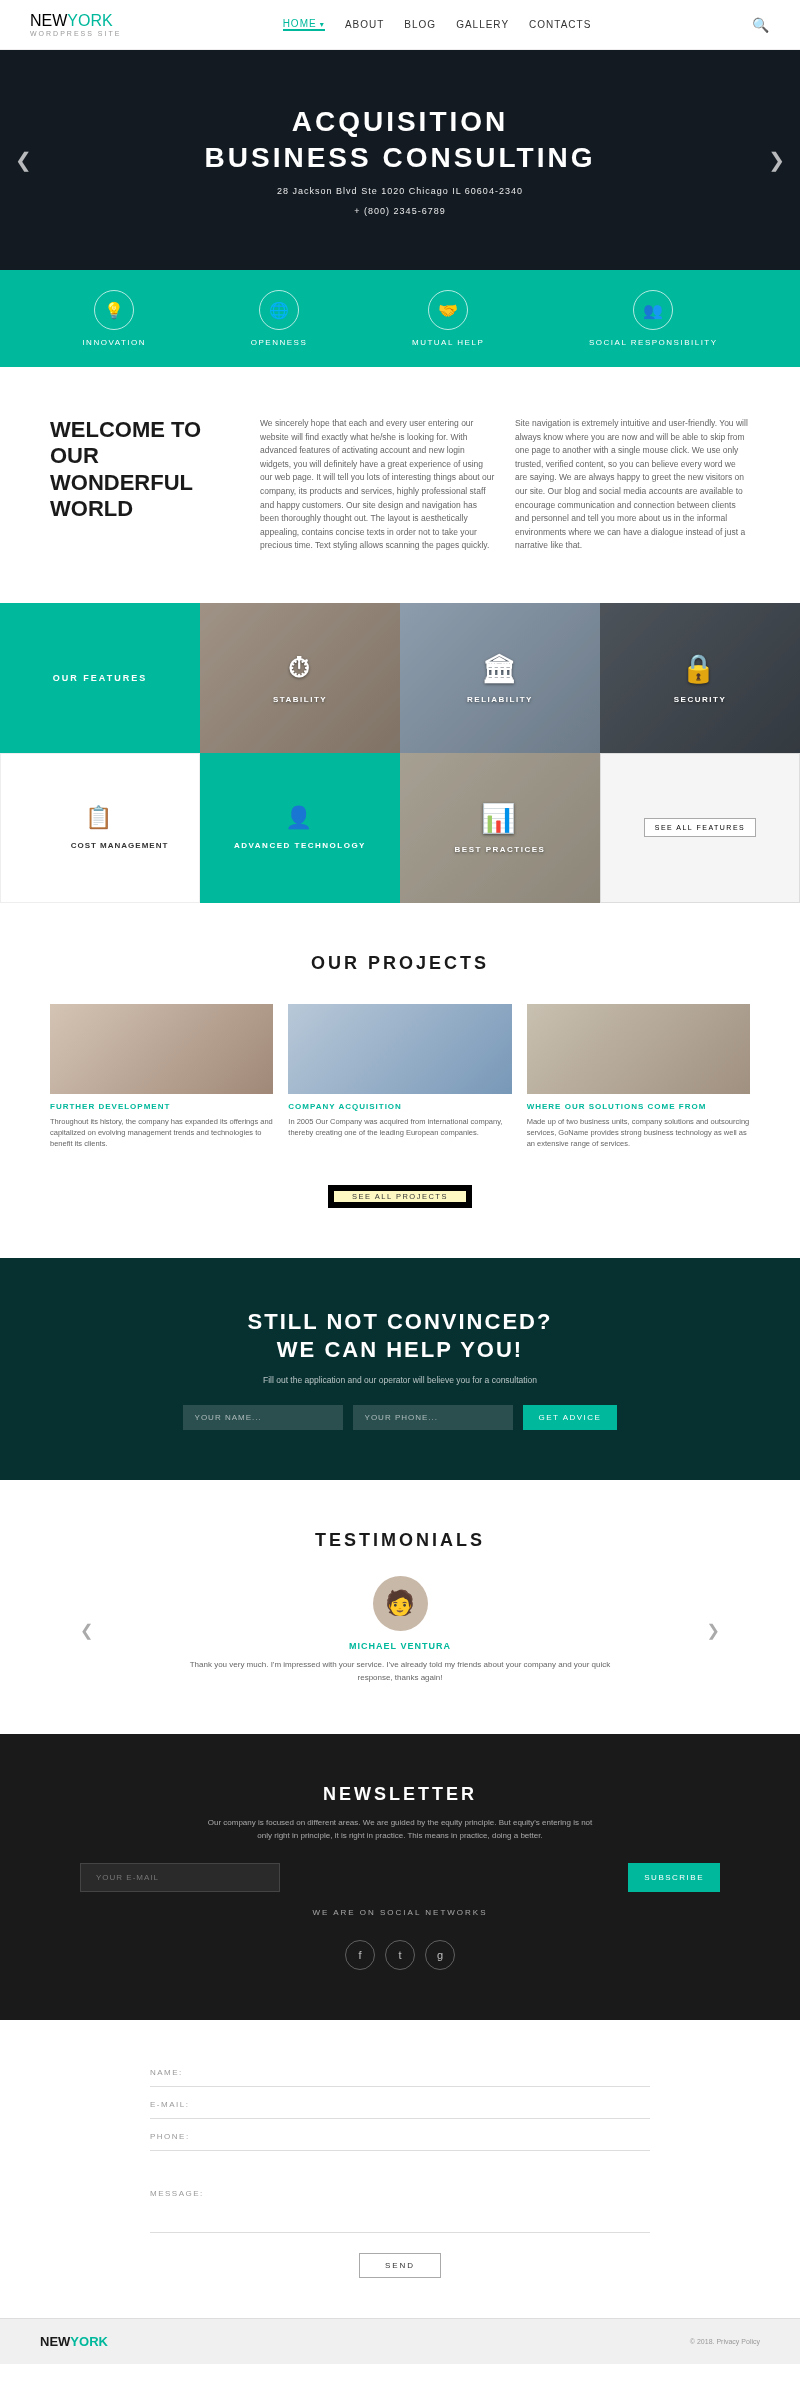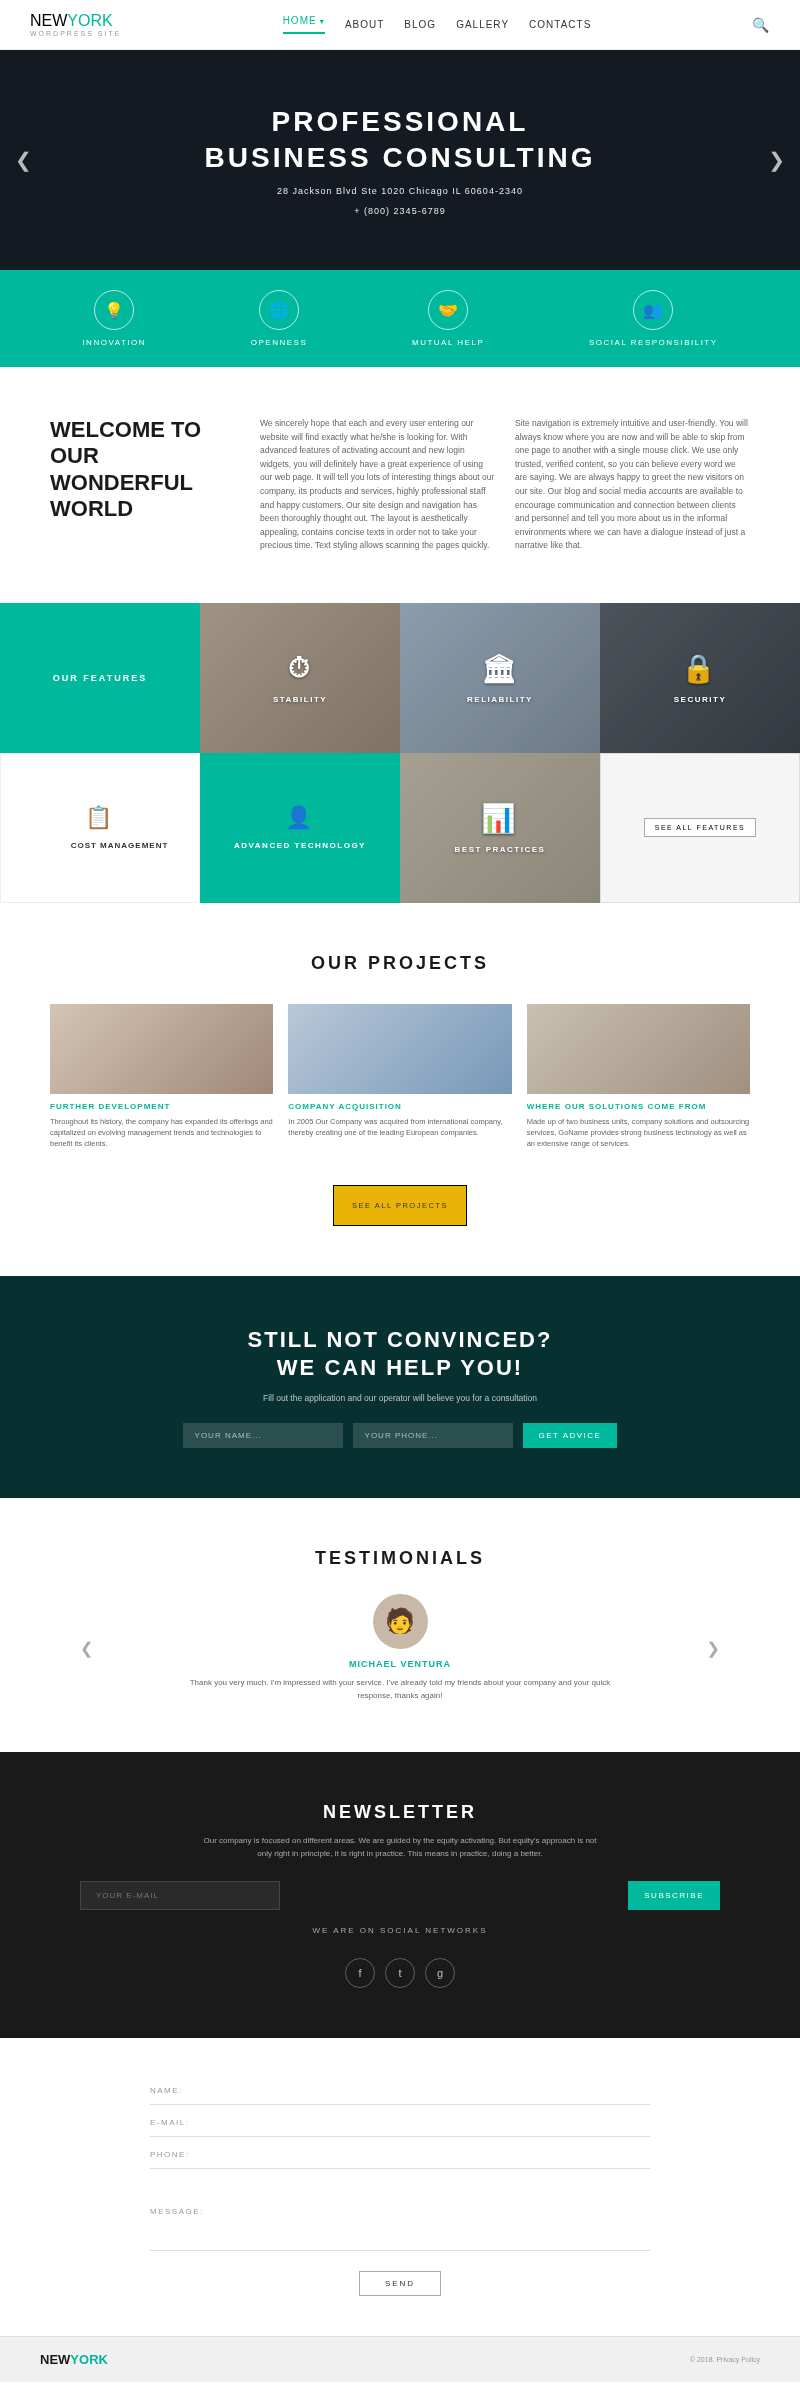--- a/index.html
+++ b/index.html
@@ -7,21 +7,21 @@
 
     
     nav {
       display: flex; align-items: center; justify-content: space-between;
       padding: 0 30px; height: 50px; background: #fff;
       border-bottom: 1px solid #eee; position: relative; z-index: 10;
     }
     .nav-subtitle { font-size: 7px; color: #999; letter-spacing: 2px; display: block; }
     .nav-links { display: flex; gap: 20px; align-items: center; }
     .nav-links a { text-decoration: none; font-size: 10px; color: #333; letter-spacing: 1px; text-transform: uppercase; }
-    .nav-links a.active { color: #00b89c; border-bottom: 2px solid #00b89c; padding-bottom: 6px; }
+    .nav-links a.active { color: #00b89c; border-bottom: 2px solid #00b89c; padding-bottom: 0; }
     .nav-links .has-arrow::after { content: ' ▾'; font-size: 8px; }
     .nav-search { font-size: 14px; cursor: pointer; color: #333; }
 
     
     .hero {
       background: linear-gradient(rgba(0,0,0,0.55), rgba(0,0,0,0.55)), #2a3a4a;
       height: 220px; display: flex; flex-direction: column;
       align-items: center; justify-content: center; text-align: center;
       color: #fff; position: relative;
     }
@@ -104,23 +104,23 @@
     .project-img {
       width: 100%; height: 90px; background: #ccc; margin-bottom: 8px;
       display: flex; align-items: center; justify-content: center; overflow: hidden;
     }
     .proj-img-1 { background: linear-gradient(135deg, #d4c4b4, #a08878); }
     .proj-img-2 { background: linear-gradient(135deg, #b8c8d8, #7898b8); }
     .proj-img-3 { background: linear-gradient(135deg, #c8c0b0, #a09080); }
     .project-title { font-size: 8px; font-weight: 700; color: #00b89c; letter-spacing: 1px; text-transform: uppercase; margin-bottom: 5px; }
     .project-desc { font-size: 7.5px; color: #666; line-height: 1.5; }
     .see-all-projects {
-      border: 1px solid #000000; padding: 15px 18px; font-size: 7.5px;
+      border: 6px solid #000000; padding: 1px 18px; font-size: 7.5px;
       letter-spacing: 1.5px; text-transform: uppercase; cursor: pointer;
-      background: #eab308; color: #333; margin-top: 10px;
+      background: #fef9c3; color: #333; margin-top: 10px;
     }
 
     
     .cta-band {
       background: linear-gradient(rgba(0,50,50,0.75), rgba(0,50,50,0.75)), #1a2a2a;
       padding: 50px 116px; text-align: center; color: #fff;
     }
     .cta-band h2 { font-size: 22px; font-weight: 900; letter-spacing: 2px; line-height: 1.3; margin-bottom: 10px; }
     .cta-band p { font-size: 8.5px; color: rgba(255,255,255,0.7); margin-bottom: 20px; }
     .cta-form { display: flex; gap: 10px; justify-content: center; align-items: center; }
@@ -217,21 +217,21 @@
     <a href="#">BLOG</a>
     <a href="#">GALLERY</a>
     <a href="#">CONTACTS</a>
   </div>
   <span class="nav-search">🔍</span>
 </nav>
 
 <section class="hero">
   <span class="hero-arrow hero-arrow-left">❮</span>
   <h1>
-    <span>PROFESSIONAL</span><br>
+    <span>ACQUISITION</span><br>
     <span>BUSINESS CONSULTING</span>
   </h1>
   <p>28 Jackson Blvd Ste 1020 Chicago IL 60604-2340</p>
   <p>+ (800) 2345-6789</p>
   <span class="hero-arrow hero-arrow-right">❯</span>
 </section>
 
 <div class="icons-band">
   <div class="icon-item">
     <div class="icon-circle">💡</div>
@@ -339,21 +339,21 @@
       <div class="testi-avatar">🧑</div>
       <div class="testi-name">MICHAEL VENTURA</div>
       <div class="testi-text">Thank you very much. I'm impressed with your service. I've already told my friends about your company and your quick response, thanks again!</div>
     </div>
     <span class="testi-arrow">❯</span>
   </div>
 </section>
 
 <section class="newsletter">
   <h2>NEWSLETTER</h2>
-  <p>Our company is focused on different areas. We are guided by the equity activating. But equity's approach is not only right in principle, it is right in practice. This means in practice, doing a better.</p>
+  <p>Our company is focused on different areas. We are guided by the equity principle. But equity's entering is not only right in principle, it is right in practice. This means in practice, doing a better.</p>
   <div class="newsletter-form">
     <input type="email" placeholder="YOUR E-MAIL" style="">
     <button class="newsletter-btn">SUBSCRIBE</button>
   </div>
   <p class="social-label">WE ARE ON SOCIAL NETWORKS</p>
   <div class="social-icons">
     <div class="social-icon">f</div>
     <div class="social-icon">t</div>
     <div class="social-icon">g</div>
   </div>

